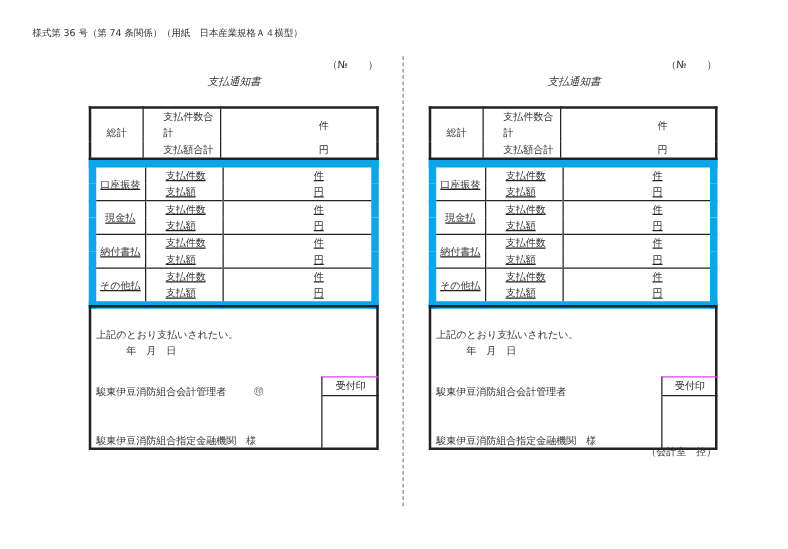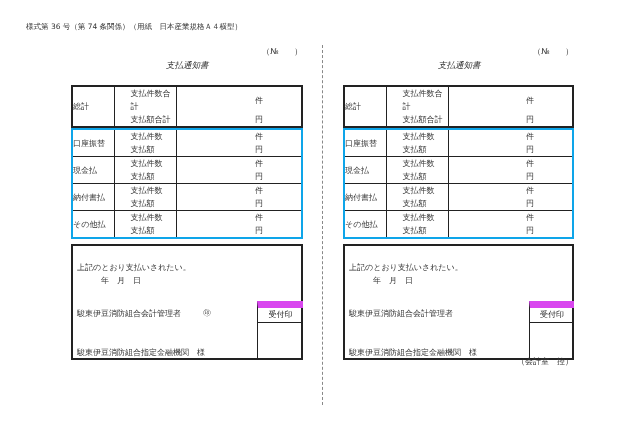--- a/index.html
+++ b/index.html
@@ -6,29 +6,29 @@
     body { width:630px; height:439px; position:relative; overflow:hidden;
            font-family:"DejaVu Sans", sans-serif; color:#222; font-size:8px; }
     .abs { position:absolute; }
     .form-caption { left:26px; top:22px; font-size:7.5px; color:#333; white-space:nowrap; }
     .no-label { font-size:8px; color:#333; white-space:nowrap; }
     .doc-title { font-size:8.5px; color:#333; white-space:nowrap;font-style:italic; }
     .divider { left:322px; top:45px; width:0; height:360px;
                border-left:1px dashed #888; }
     table { border-collapse:collapse; position:absolute; }
     .tbl-summary { border:2px solid #222; }
-    .tbl-detail { border:2px solid #0ea5e9; }
+    .tbl-detail { border:6px solid #0ea5e9;text-decoration:underline; }
     td { padding:0; font-size:8px; color:#333; height:13px; line-height:13px; }
-    td.cat { border-right:1px solid #222; text-align:left; vertical-align:middle; }
+    td.cat { border-right:1px solid #222; text-align:center; vertical-align:middle; }
     td.item { border-right:1px solid #222; padding-left:16px; }
     td.val { text-align:right; padding-right:38px; }
     tr.grp-top td { border-top:1px solid #222; }
     .bottom-box { border:2px solid #222; border-top:none; box-sizing:border-box; }
     .bb-text { font-size:8px; color:#333; white-space:nowrap; }
-    .stamp-box { border-left:1px solid #222; border-top:7px solid #d946ef; box-sizing:border-box; }
+    .stamp-box { border-left:1px solid #222; border-top:1px solid #d946ef; box-sizing:border-box; }
     .stamp-label { border-bottom:1px solid #222; text-align:center; font-size:8px; height:14px; line-height:14px; }
     .footer-note { font-size:8px; color:#333; white-space:nowrap; }
   </style>
 </head>
 <body>
 
 <div class="abs form-caption">様式第 36 号（第 74 条関係）（用紙　日本産業規格Ａ４横型）</div>
 <div class="abs divider"></div>
 
 <div>

